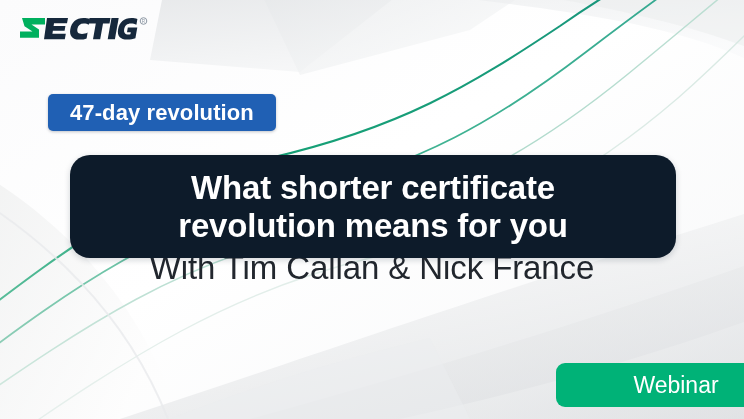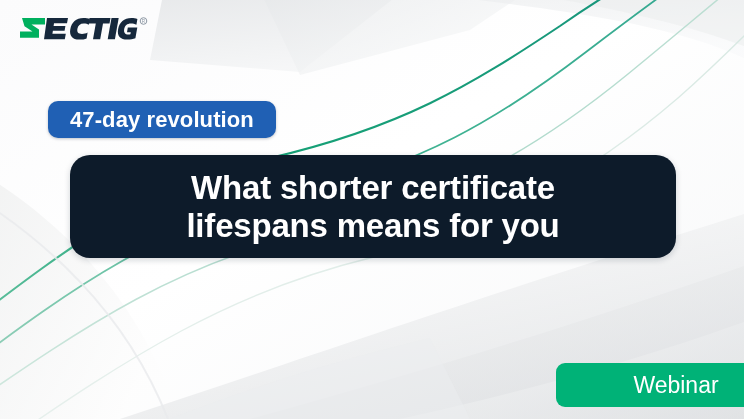--- a/index.html
+++ b/index.html
@@ -39,28 +39,28 @@
     display: flex;
     align-items: flex-start;
     z-index: 6;
   }
   .logo-svg { display: block; }
 
   
   .badge {
     position: absolute;
     left: 48px;
-    top: 101px;
+    top: 94px;
     height: 37px;
     padding: 0 22px;
     display: flex;
     align-items: center;
     justify-content: center;
     background: #2060b4;
-    border-radius: 10px;
+    border-radius: 5px;
     z-index: 8;
     box-shadow: 0 1px 3px rgba(10,25,45,0.25);
   }
   .badge-text {
     color: #ffffff;
     font-size: 22px;
     font-weight: 600;
     letter-spacing: 0.1px;
     line-height: 1;
     white-space: nowrap;
@@ -245,21 +245,24 @@
       </g>
     </svg>
   </div>
 
   <div class="badge">
     <span class="badge-text">47-day revolution</span>
   </div>
 
   <div class="title-card">
     <div class="title-line">What shorter certificate</div>
-    <div class="title-line">lifespans means for you</div>
-  </div>
-
+    <div class="title-line">revolution means for you</div>
+  </div>
+
+  <div class="subtitle">
+    <span class="subtitle-text">With Tim Callan &amp; Nick France</span>
+  </div>
 
   <div class="webinar-pill">
     <span class="webinar-text">Webinar</span>
   </div>
 
 </div>
 
 </body></html>

